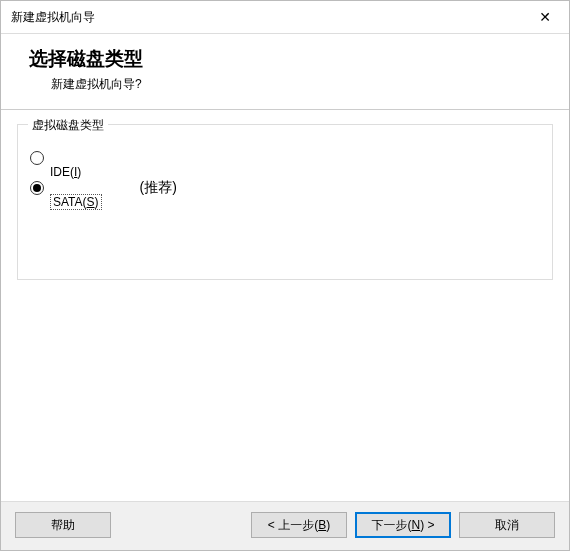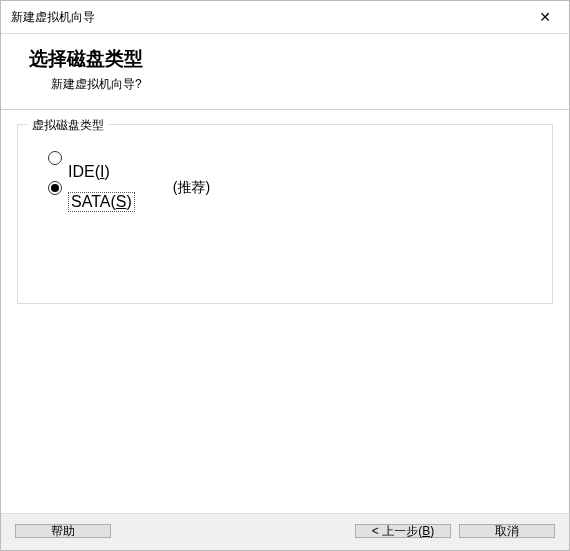--- a/index.html
+++ b/index.html
@@ -42,22 +42,22 @@
       font-size: 12px;
       margin-left: 22px;
     }
     .content {
       flex: 1;
       padding: 14px 16px;
     }
     .group {
       border: 1px solid #ddd;
       position: relative;
-      padding: 18px 14px 14px 30px;
-      height: 180px;
+      padding: 18px 14px 14px 12px;
+      height: 156px;
     }
     .group-label {
       position: absolute;
       top: -8px;
       left: 10px;
       background: #fff;
       padding: 0 4px;
       font-size: 12px;
     }
     .radio-row {
@@ -73,40 +73,40 @@
       display: inline-flex;
       align-items: center;
       justify-content: center;
       background: #fff;
     }
     .radio-inner {
       width: 8px; height: 8px;
       border-radius: 50%;
       background: #000;
     }
-    .radio-label { font-size: 16px; margin-top: 28px; }
+    .radio-label { font-size: 12px; margin-top: 28px; }
     .selected-outline {
       border: 1px dotted #555;
       padding: 0 2px;
     }
     .recommend {
       margin-left: 32px;
       font-size: 14px;
     }
     .u { text-decoration: underline; }
     .footer {
       display: flex;
       align-items: center;
       padding: 10px 14px 12px 14px;
       gap: 8px;
       border-top: 1px solid #ddd;
       background: #f0f0f0;
     }
     .btn {
-      height: 14px;
+      height: 26px;
       min-width: 96px;
       padding: 0 10px;
       font-size: 12px;
       font-family: inherit;
       background: #e1e1e1;
       border: 1px solid #adadad;
       cursor: pointer;
       display: inline-flex;
       align-items: center;
       justify-content: center;
@@ -158,14 +158,19 @@
 </div>
 
 <div class="footer">
   <button class="btn">帮助</button>
   <div class="spacer"></div>
   <button class="btn">
     <span>&lt; 上一步(</span>
       <span class="u">B</span>
       <span>)</span>
   </button>
+  <button class="btn default">
+    <span>下一步(</span>
+      <span class="u">N</span>
+      <span>) &gt;</span>
+  </button>
   <button class="btn">取消</button>
 </div>
 
 </body></html>

